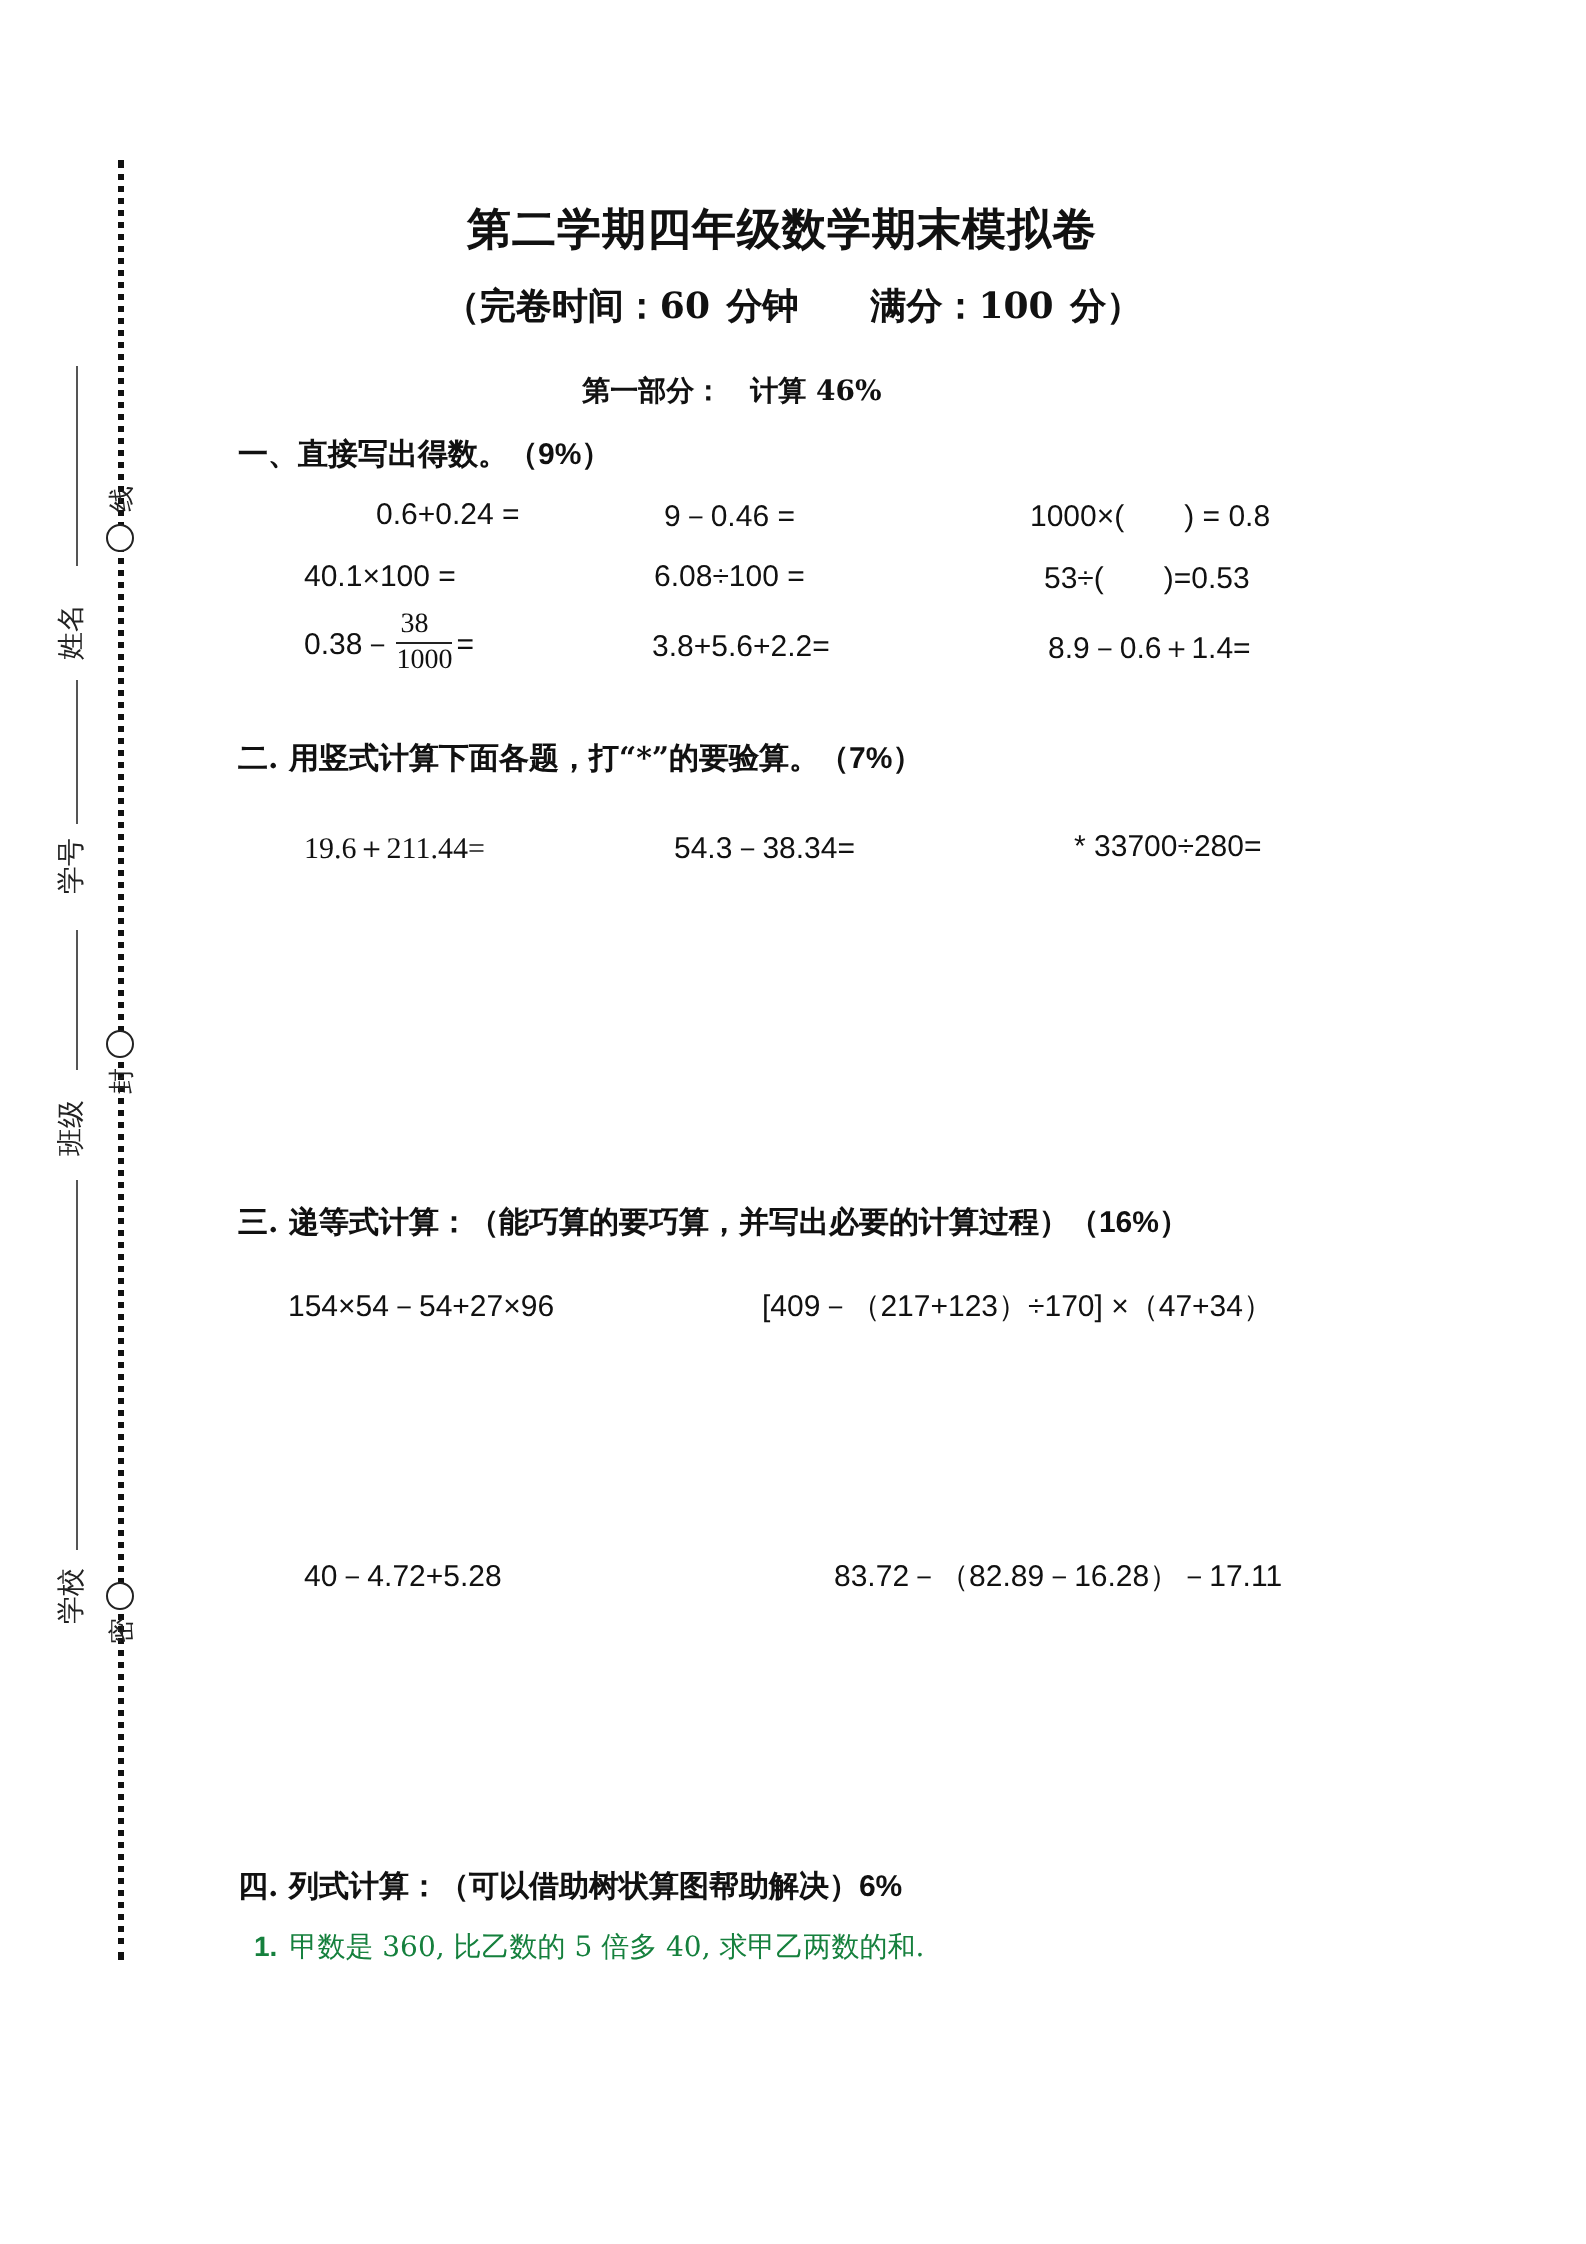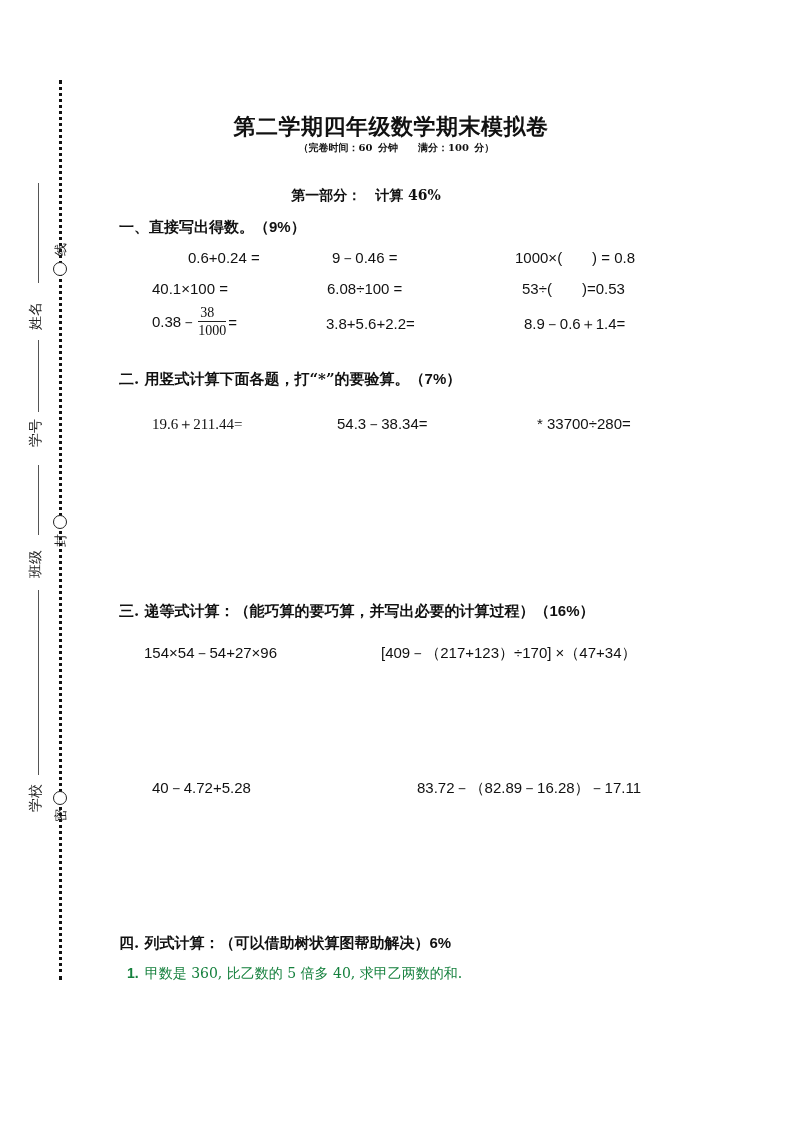--- a/index.html
+++ b/index.html
@@ -9,22 +9,22 @@
     }
     .abs { position: absolute; white-space: nowrap; }
     .serif { font-family: "DejaVu Serif", "Liberation Serif", serif; }
 
     
     .dotted-line { position: absolute; left: 59px; width: 0; border-left: 3px dotted #111; }
     .solid-line { position: absolute; left: 38px; width: 0; border-left: 1px solid #555; }
     .circle { position: absolute; left: 53px; width: 12px; height: 12px; border: 1.3px solid #222; border-radius: 50%; background: #fff; }
     .vlabel { position: absolute; transform: rotate(-90deg); transform-origin: left top; font-size: 14px; color: #222; white-space: nowrap; }
 
-    .title { left: 0; width: 782px; top: 112px; text-align: center; font-size: 22px; font-weight: bold; letter-spacing: 0.5px; }
-    .subtitle { left: 0; width: 793px; top: 141px; text-align: center; font-size: 10px; font-weight: bold; word-spacing: 2px; }
+    .title { left: 0; width: 782px; top: 100px; text-align: center; font-size: 22px; font-weight: bold; letter-spacing: 0.5px; }
+    .subtitle { left: 0; width: 793px; top: 141px; text-align: center; font-size: 18px; font-weight: bold; word-spacing: 2px; }
     .part { left: 0; width: 692px; top: 187px; text-align: center; font-size: 14px; font-weight: bold; padding-left: 40px; box-sizing: border-box; }
     .section-head { font-size: 15px; font-weight: bold; }
     .section-head .pct { font-family: "Liberation Sans", sans-serif; font-weight: bold; }
     .expr { font-family: "Liberation Sans", "DejaVu Sans", sans-serif; font-size: 15px; }
     .frac { display: inline-block; vertical-align: middle; text-align: left; font-family: "Liberation Serif", serif; font-size: 14px; margin: 0 2px; }
     .frac .num { display: block; padding: 0 2px; border-bottom: 1px solid #222; line-height: 16px; }
     .frac .den { display: block; line-height: 18px; }
     .problem { font-size: 14px; color: #15803d; }
     .problem .num-label { font-family: "Liberation Sans", sans-serif; font-weight: bold; margin-right: 6px; }
   </style>

